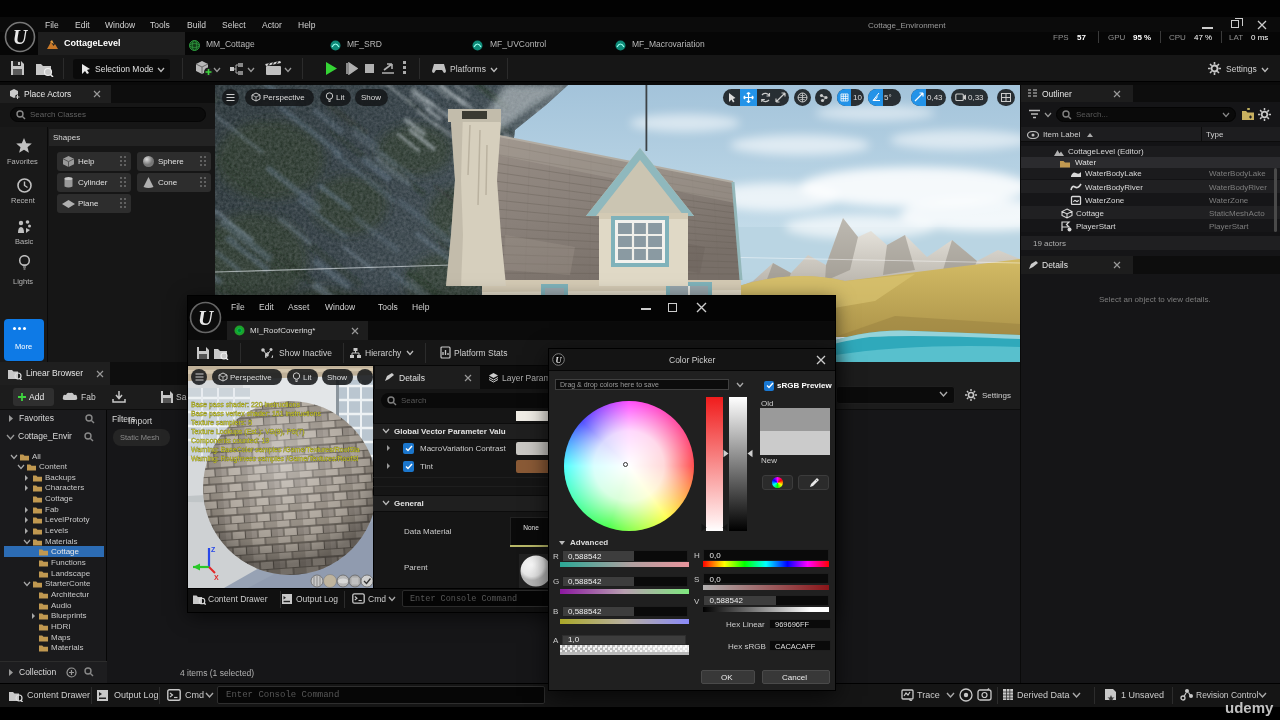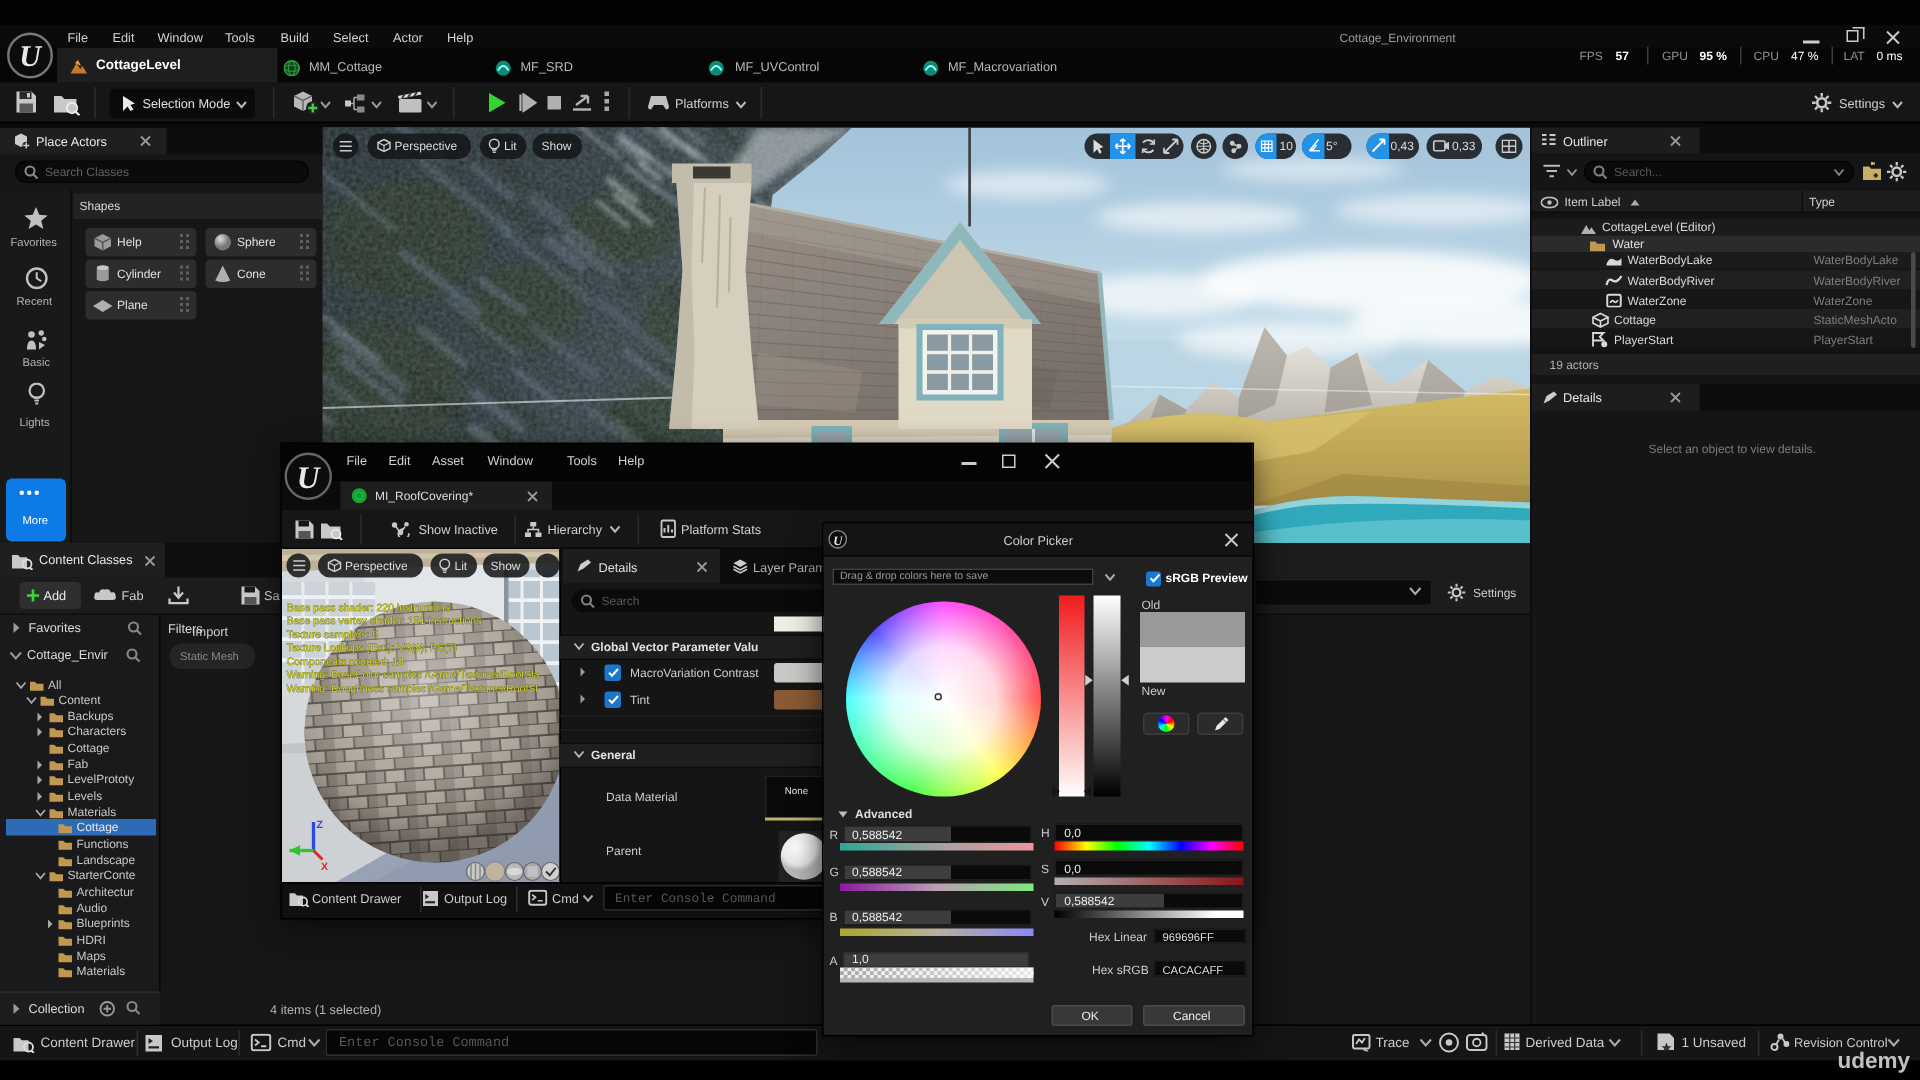--- a/index.html
+++ b/index.html
@@ -24,21 +24,21 @@
 <div class="a" style="left:0;top:55px;width:1280px;height:27px;background:#161616;border-bottom:1px solid #000"></div>
 
 <div class="a t85" style="left:45px;top:20px;color:#d2d2d2">File</div>
 <div class="a t85" style="left:75px;top:20px;color:#d2d2d2">Edit</div>
 <div class="a t85" style="left:105px;top:20px;color:#d2d2d2">Window</div>
 <div class="a t85" style="left:150px;top:20px;color:#d2d2d2">Tools</div>
 <div class="a t85" style="left:187px;top:20px;color:#d2d2d2">Build</div>
 <div class="a t85" style="left:222px;top:20px;color:#d2d2d2">Select</div>
 <div class="a t85" style="left:262px;top:20px;color:#d2d2d2">Actor</div>
 <div class="a t85" style="left:298px;top:20px;color:#d2d2d2">Help</div>
-<div class="a t8" style="left:893px;top:21px;color:#9a9a9a">Cottage_Environment</div>
+<div class="a t8" style="left:868px;top:21px;color:#9a9a9a">Cottage_Environment</div>
 
 <div class="a" style="left:1202px;top:27px;width:11px;height:1.5px;background:#ccc"></div>
 <div class="a" style="left:1231px;top:20px;width:8px;height:8px;border:1.2px solid #ccc"></div>
 <div class="a" style="left:1235px;top:18px;width:8px;height:8px;border:1.2px solid #ccc;border-bottom:none;border-left:none"></div>
 <svg class="a" style="left:1257px;top:20px" width="10" height="10">
       <path d="M1 1 L9 9 M9 1 L1 9" stroke="#ccc" stroke-width="1.3"></path>
     </svg>
 
 <svg class="a" style="left:4px;top:21px" width="32" height="32" viewBox="0 0 32 32">
 <circle cx="16" cy="16" r="14.5" fill="#0c0c0c" stroke="#777" stroke-width="1.6"></circle>
@@ -692,21 +692,21 @@
 
 <div class="a" style="left:0;top:362px;width:1020px;height:321px;background:#161618"></div>
 <div class="a" style="left:0;top:362px;width:1020px;height:23px;background:#0e0e0e"></div>
 <div class="a" style="left:780px;top:362px;width:240px;height:23px;background:#1c1c1c"></div>
 <div class="a" style="left:0;top:362px;width:110px;height:23px;background:#1f1f1f"></div>
 <svg class="a" style="left:7px;top:367px" width="15" height="13">
       <path d="M1 3 H5 L6.5 4.5 H11 V12 H1 Z" fill="#c8c8c8"></path>
       <circle cx="11" cy="9" r="3" fill="none" stroke="#ddd" stroke-width="1.2"></circle>
       <path d="M13 11.5 L14.6 13" stroke="#ddd" stroke-width="1.4"></path>
     </svg>
-<div class="a t85" style="left:26px;top:368px;color:#e5e5e5">Content Classes</div>
+<div class="a t85" style="left:26px;top:368px;color:#e5e5e5">Linear Browser</div>
 <svg class="a" style="left:96px;top:370px" width="8" height="8">
       <path d="M1 1 L7 7 M7 1 L1 7" stroke="#999" stroke-width="1.2"></path>
     </svg>
 
 <div class="a" style="left:0;top:385px;width:1020px;height:25px;background:#1c1c1c;border-bottom:1px solid #0d0d0d"></div>
 <div class="a" style="left:13px;top:388px;width:41px;height:18px;background:#2f2f2f;border-radius:3px"></div>
 <svg class="a" style="left:17px;top:392px" width="10" height="10">
       <path d="M5 1 V9 M1 5 H9" stroke="#3fd43f" stroke-width="1.8"></path>
     </svg>
 <div class="a t85" style="left:29px;top:392px;color:#ececec">Add</div>

